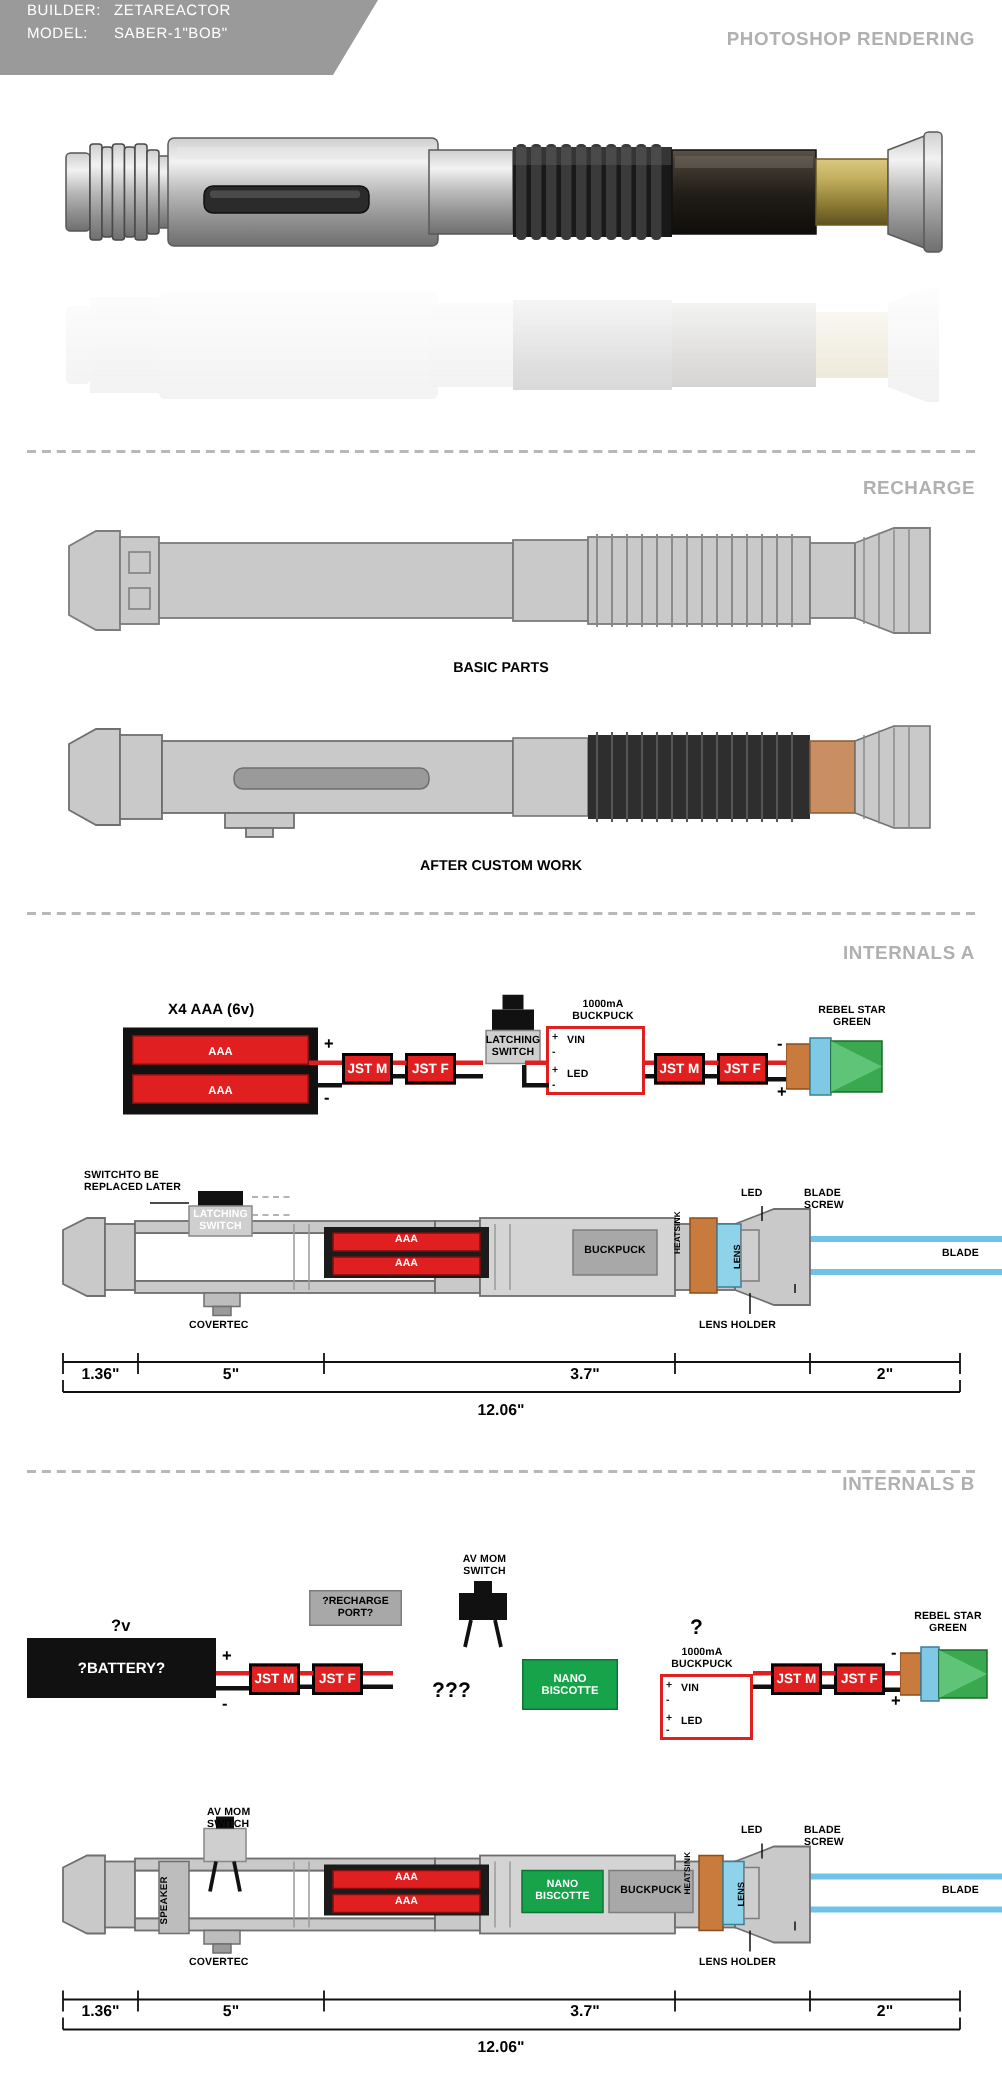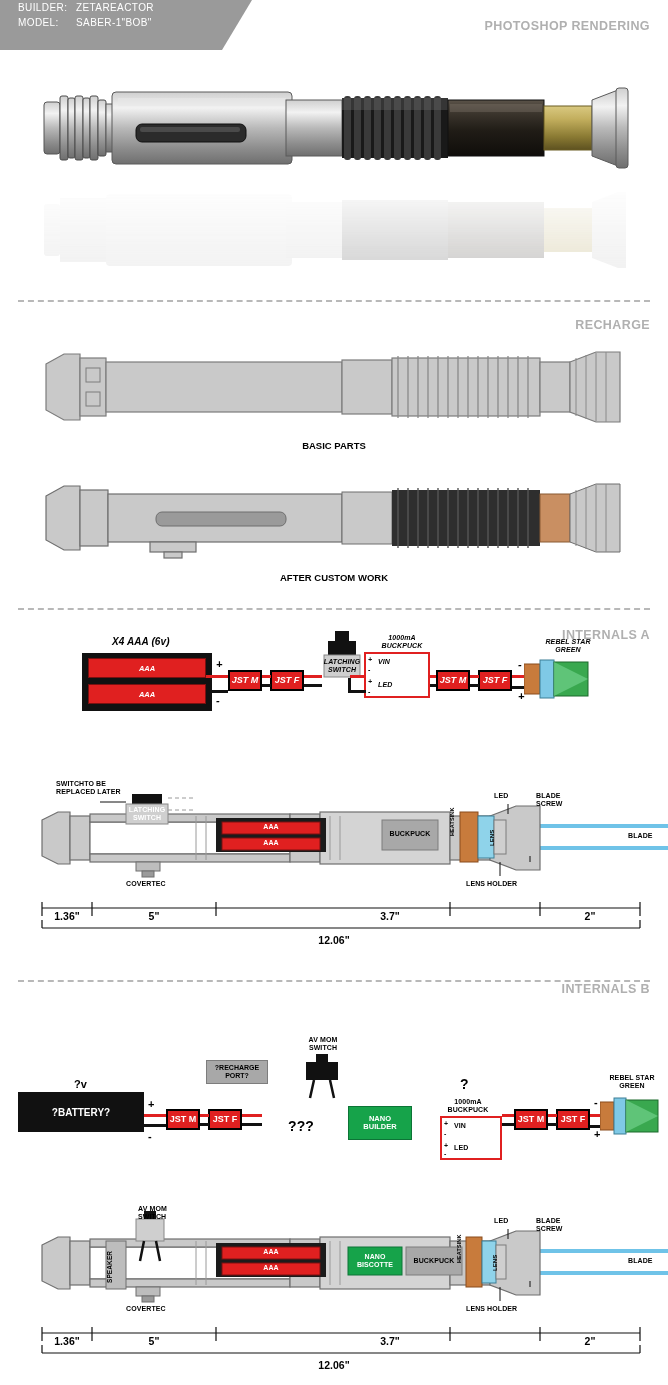--- a/index.html
+++ b/index.html
@@ -243,21 +243,21 @@
         <path d="M536 12 v56 M546 9 v62 M556 7 v66 M566 6 v68"></path>
       </g>
     </svg>
   </div>
   <div class="small-ctr" style="top:572px;">AFTER CUSTOM WORK</div>
 
   <div class="divider" style="top:608px;"></div>
 
   <div class="sec-label" style="top:628px;">INTERNALS A</div>
 
-  <div style="position:absolute; left:0; top:628px; width:668px; height:110px;font-style:italic;">
+  <div style="position:absolute; left:0; top:660px; width:668px; height:110px;">
     <div class="lbl" style="left:112px; top:8px; font-size:10px;">X4 AAA (6v)</div>
     <div class="box batt-holder" style="left:82px; top:25px; width:130px; height:58px;"></div>
     <div class="cell" style="left:88px; top:30px; width:118px; height:20px;">AAA</div>
     <div class="cell" style="left:88px; top:56px; width:118px; height:20px;">AAA</div>
     <div class="lbl" style="left:216px; top:30px; font-size:11px;">+</div>
     <div class="lbl" style="left:216px; top:66px; font-size:11px;">-</div>
 
     <div class="wire w-red" style="left:206px; top:47px; width:22px; height:3px;"></div>
     <div class="wire w-blk" style="left:206px; top:62px; width:22px; height:3px;"></div>
 
@@ -420,21 +420,21 @@
     <div class="box jst" style="left:166px; top:79px; width:34px; height:21px;">JST M</div>
     <div class="box jst" style="left:208px; top:79px; width:34px; height:21px;">JST F</div>
     <div class="wire w-red" style="left:200px; top:84px; width:9px; height:3px;"></div>
     <div class="wire w-blk" style="left:200px; top:93px; width:9px; height:3px;"></div>
     <div class="wire w-red" style="left:242px; top:84px; width:20px; height:3px;"></div>
     <div class="wire w-blk" style="left:242px; top:93px; width:20px; height:3px;"></div>
 
     <div class="lbl" style="left:288px; top:88px; font-size:14px;">???</div>
 
     <div class="box green-box" style="left:348px; top:76px; width:64px; height:34px; white-space:pre-line; font-size:7.5px;">NANO
-BUILDER</div>
+BISCOTTE</div>
 
     <div class="lbl" style="left:460px; top:46px; font-size:14px;">?</div>
     <div class="lbl" style="left:436px; top:68px; width:64px; text-align:center;">1000mA</div>
     <div class="lbl" style="left:432px; top:76px; width:72px; text-align:center;">BUCKPUCK</div>
     <div class="box wht-box" style="left:440px; top:86px; width:62px; height:44px;"></div>
     <div class="lbl" style="left:444px; top:90px; color:#111;">+</div>
     <div class="lbl" style="left:444px; top:100px; color:#111;">-</div>
     <div class="lbl" style="left:454px; top:92px;">VIN</div>
     <div class="lbl" style="left:444px; top:112px; color:#111;">+</div>
     <div class="lbl" style="left:444px; top:120px; color:#111;">-</div>

